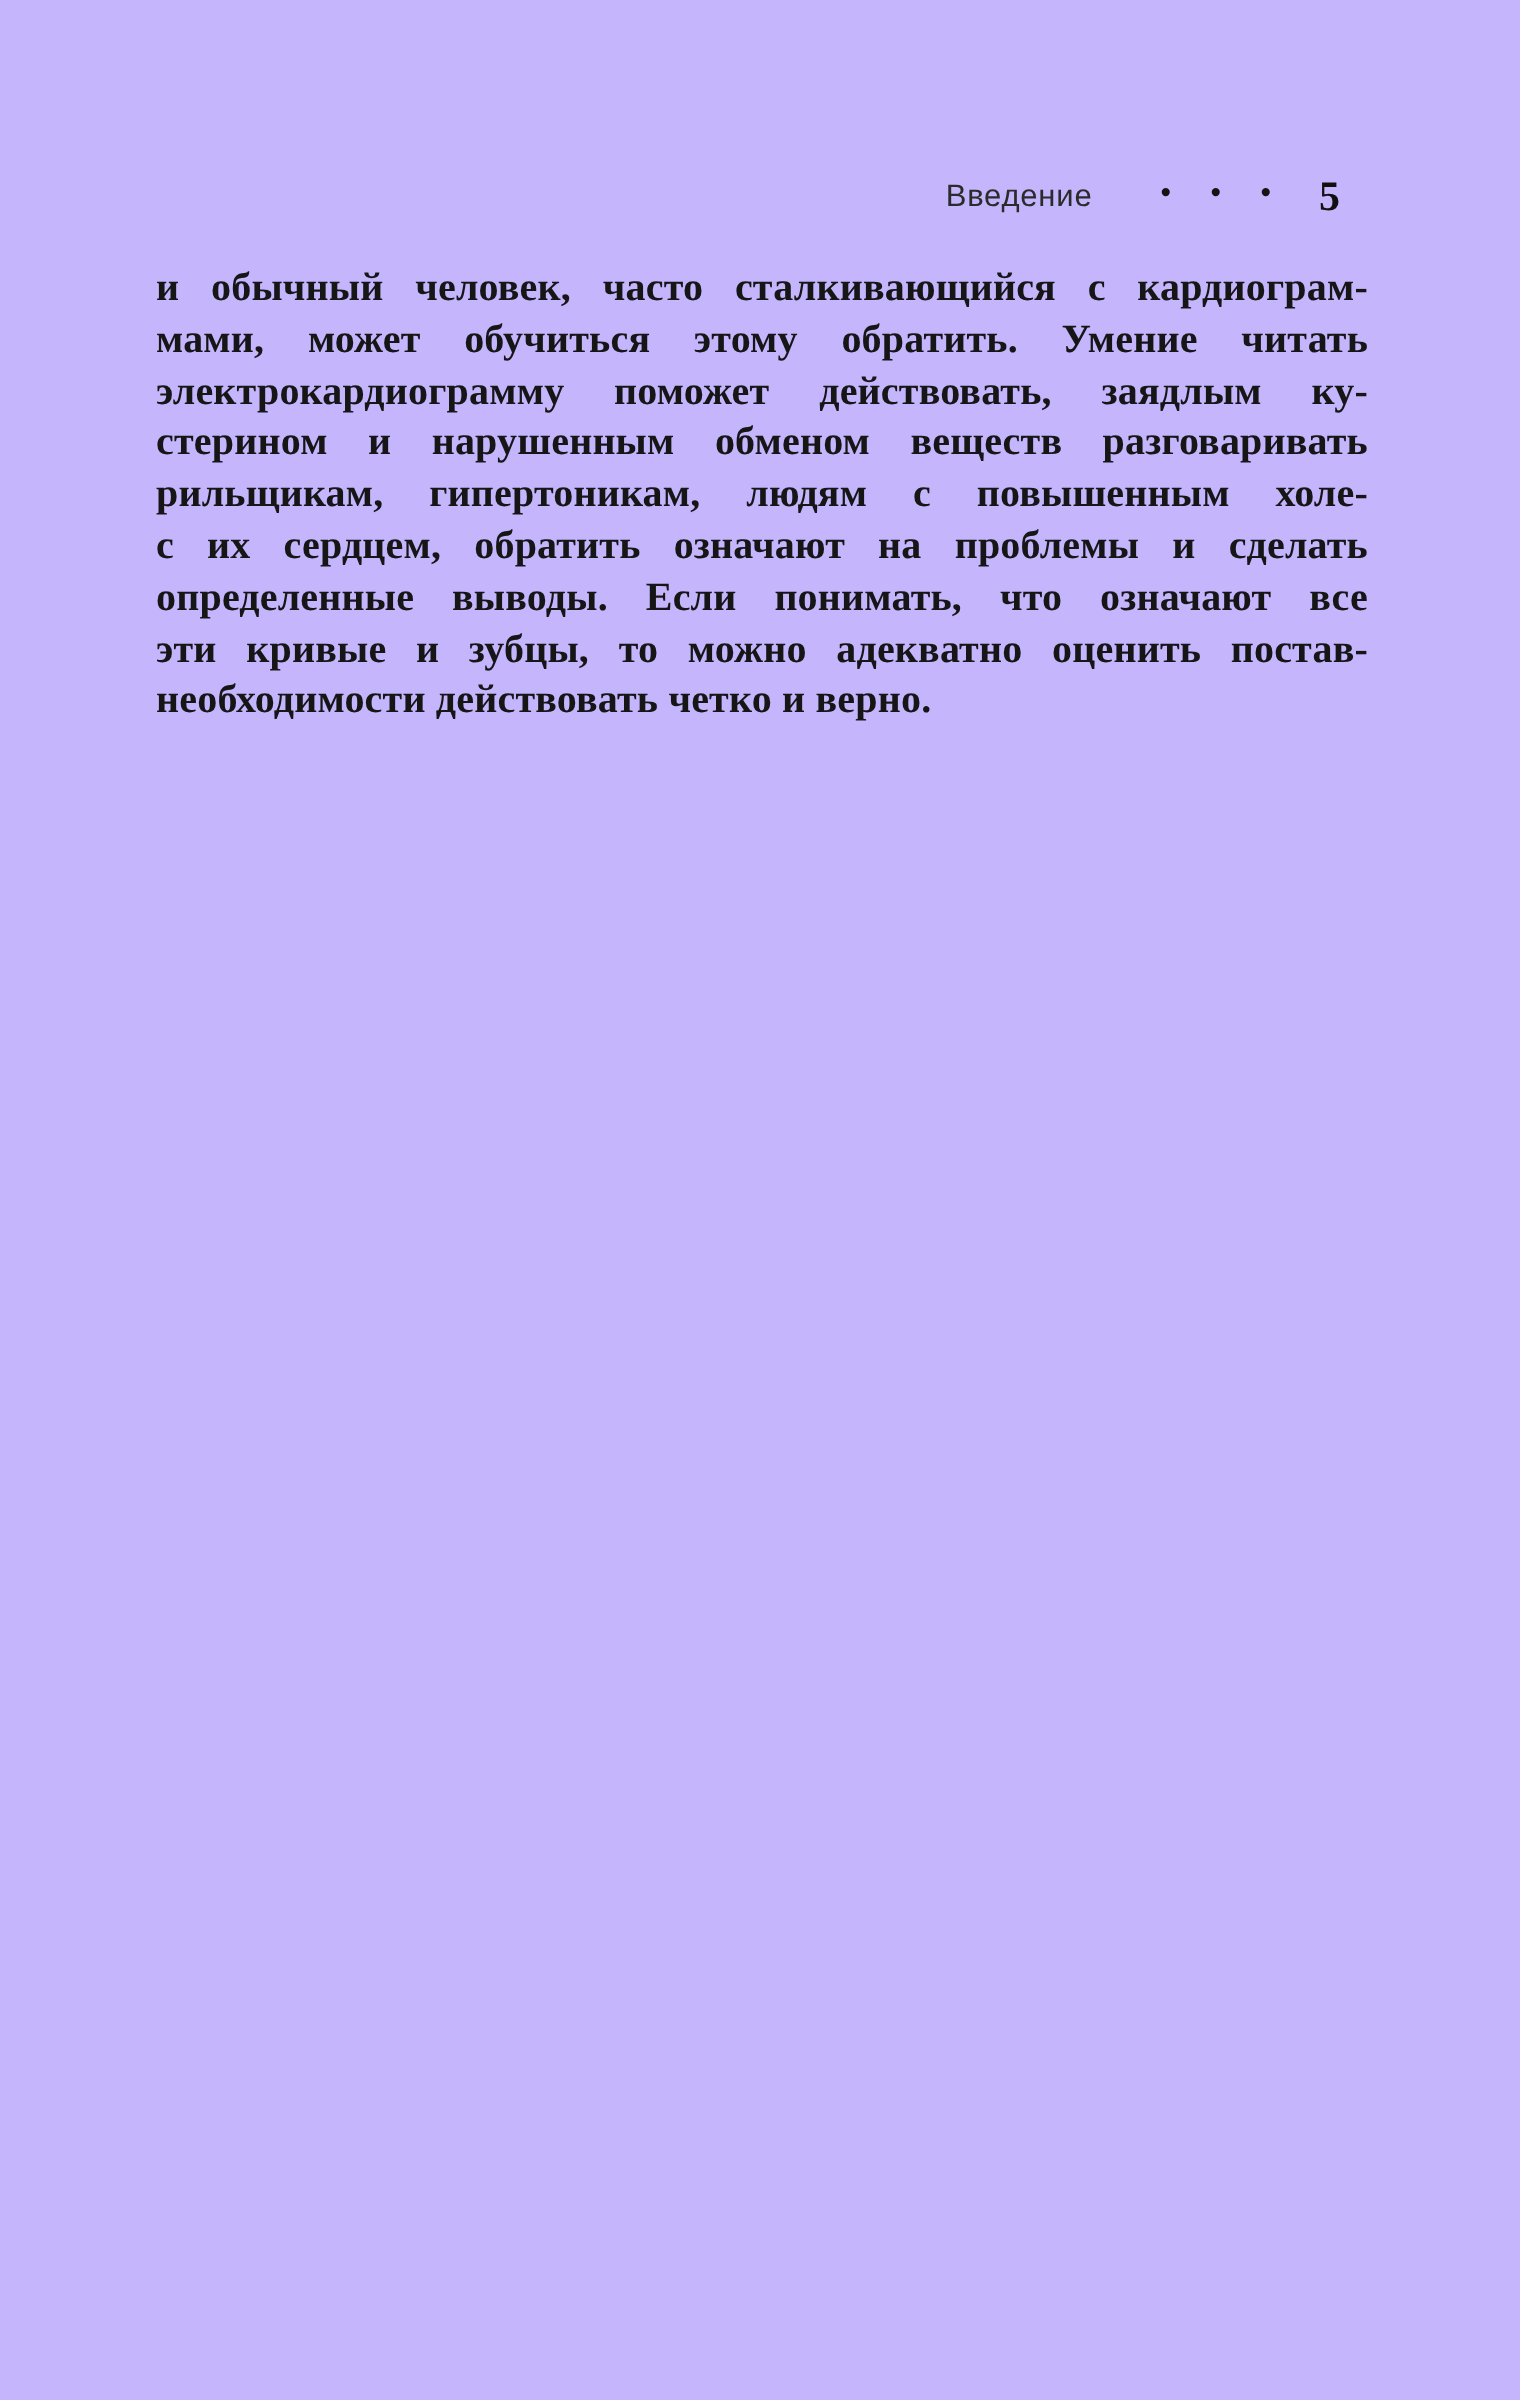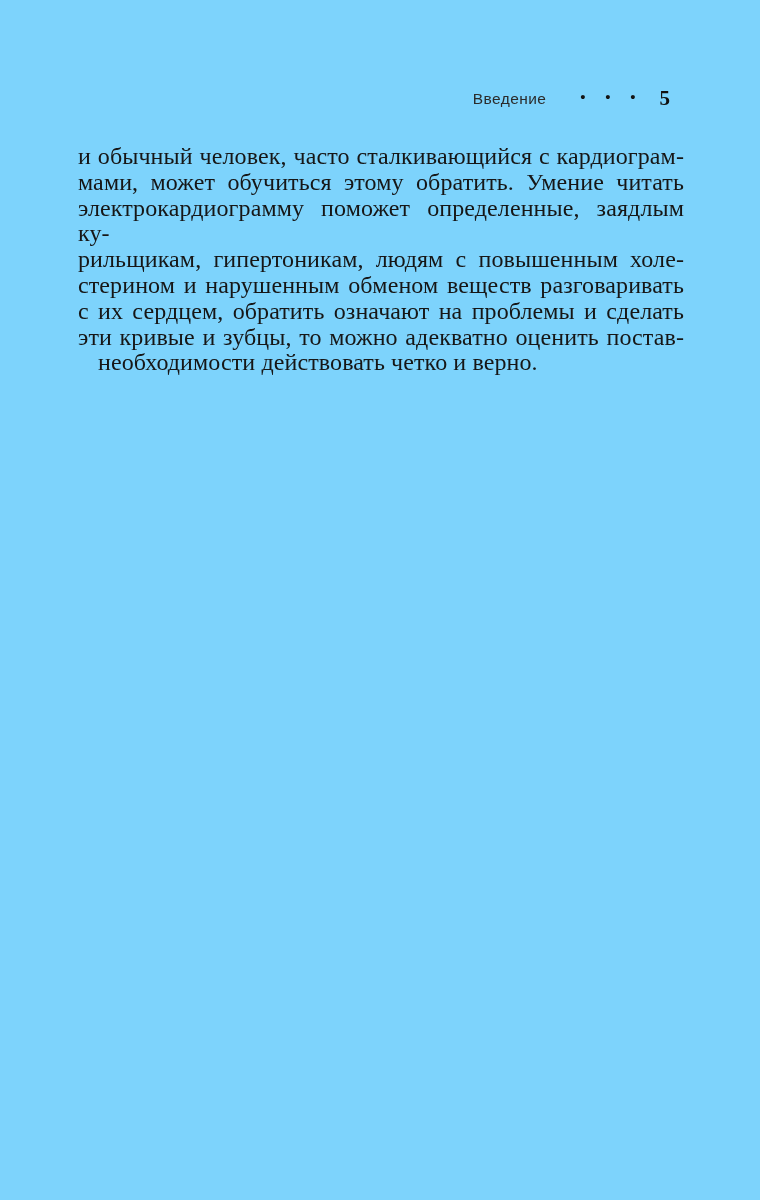--- a/index.html
+++ b/index.html
@@ -4,21 +4,21 @@
 <style>
   html, body {
     margin: 0;
     padding: 0;
     background: #ffffff;
   }
   .page {
     position: relative;
     width: 760px;
     height: 1200px;
-    background: #7dd3fc;
+    background: #c4b5fd;
     box-sizing: border-box;
     font-family: "Liberation Serif", serif;
     overflow: hidden;
   }
   .page-header {
     position: absolute;
     top: 88px;
     left: 78px;
     right: 90px;
     display: flex;
@@ -43,56 +43,56 @@
   }
   .page-number {
     margin-left: 16px;
     font-size: 21px;
     font-weight: bold;
     color: #101010;
     line-height: 1;
   }
   .body-text {
     position: absolute;
-    top: 144px;
+    top: 132px;
     left: 78px;
     width: 606px;
-    font-size: 24px;
+    font-size: 20px;
     line-height: 25.8px;
-    font-weight: 400;
+    font-weight: 700;
     color: #161616;
     letter-spacing: 0.1px;
   }
   .line {
     white-space: normal;
   }
   .line.just {
     text-align: justify;
     text-align-last: justify;
   }
   .line.last {
     text-align: left;
-    margin-left: 20px;
   }
 </style>
 </head>
 <body>
 
 <div class="page">
 
   <header class="page-header">
     <span class="section-title">Введение</span>
     <span class="ornament">• • •</span>
     <span class="page-number">5</span>
   </header>
 
   <main class="body-text">
     <div class="line just">и обычный человек, часто сталкивающийся с кардиограм-</div>
     <div class="line just">мами, может обучиться этому обратить. Умение читать</div>
-    <div class="line just">электрокардиограмму поможет определенные, заядлым ку-</div>
+    <div class="line just">электрокардиограмму поможет действовать, заядлым ку-</div>
+    <div class="line just">стерином и нарушенным обменом веществ разговаривать</div>
     <div class="line just">рильщикам, гипертоникам, людям с повышенным холе-</div>
-    <div class="line just">стерином и нарушенным обменом веществ разговаривать</div>
     <div class="line just">с их сердцем, обратить означают на проблемы и сделать</div>
+    <div class="line just">определенные выводы. Если понимать, что означают все</div>
     <div class="line just">эти кривые и зубцы, то можно адекватно оценить постав-</div>
     <div class="line last">необходимости действовать четко и верно.</div>
   </main>
 
 </div>
 
 </body></html>

